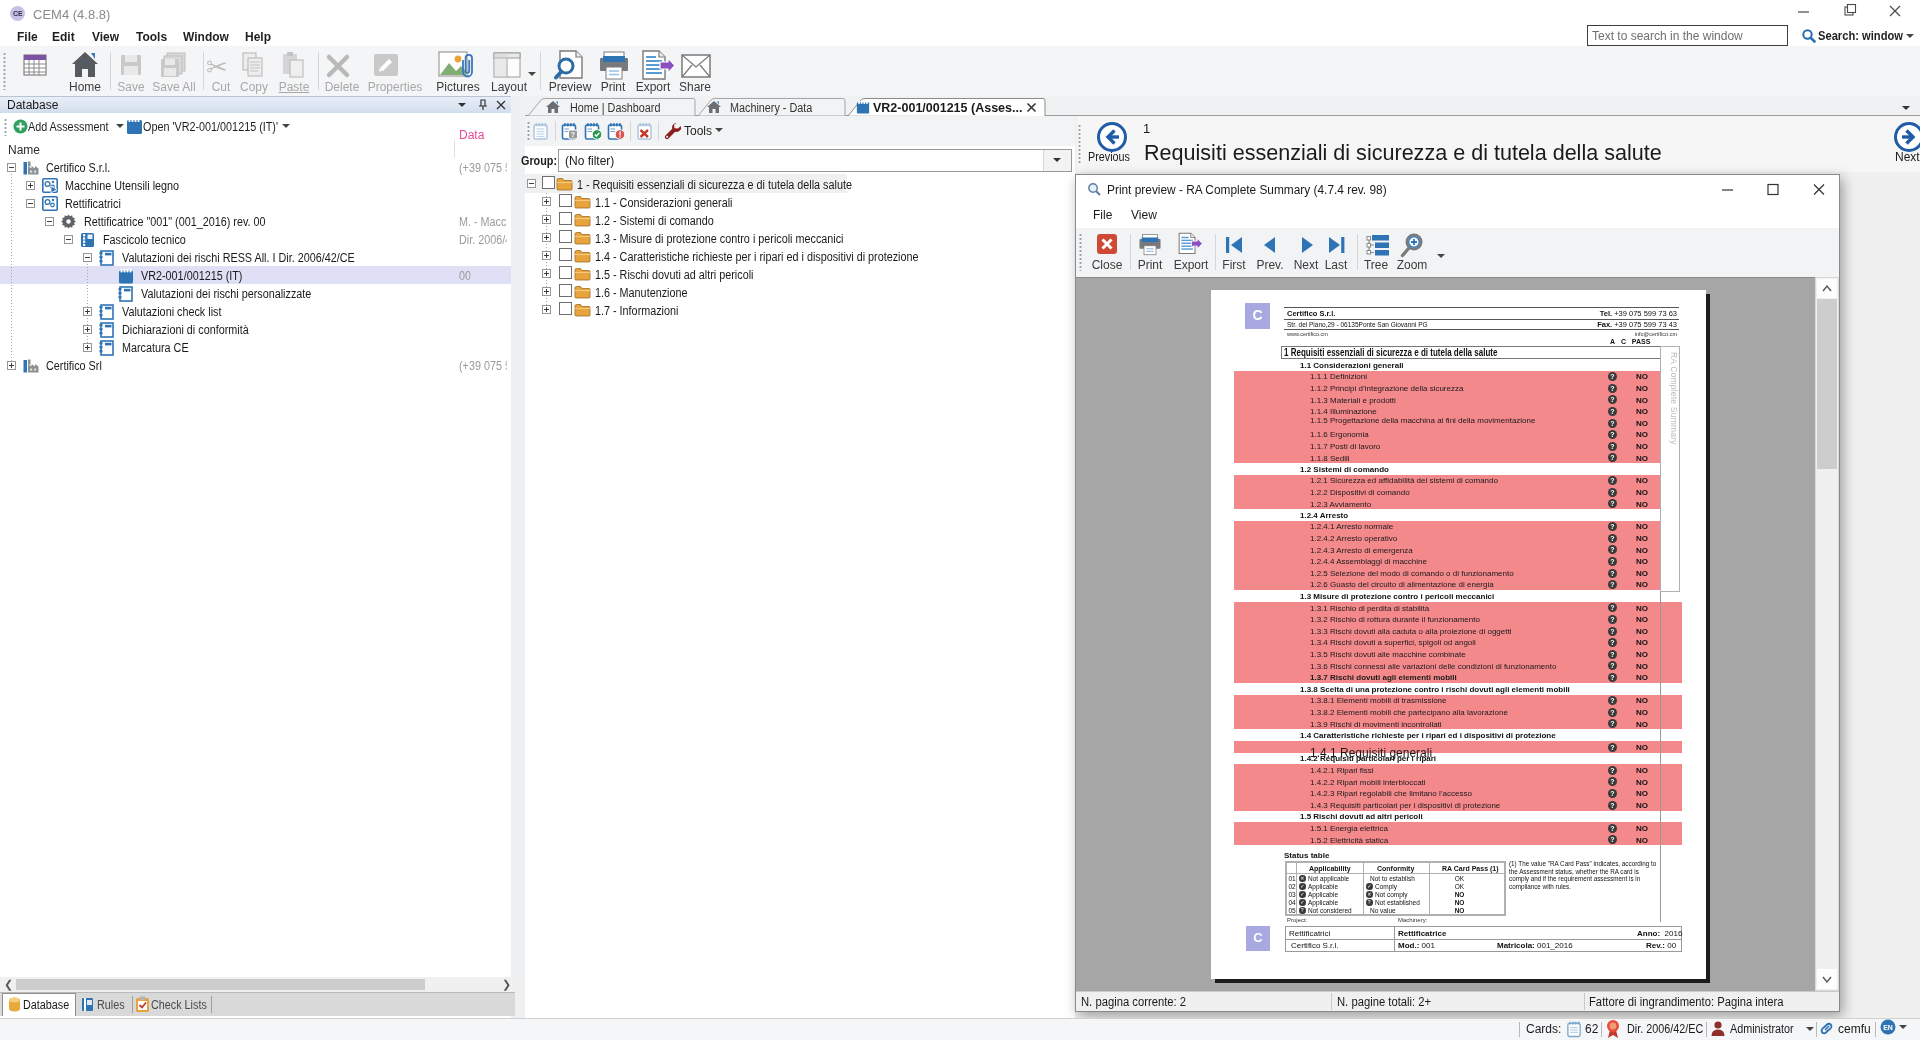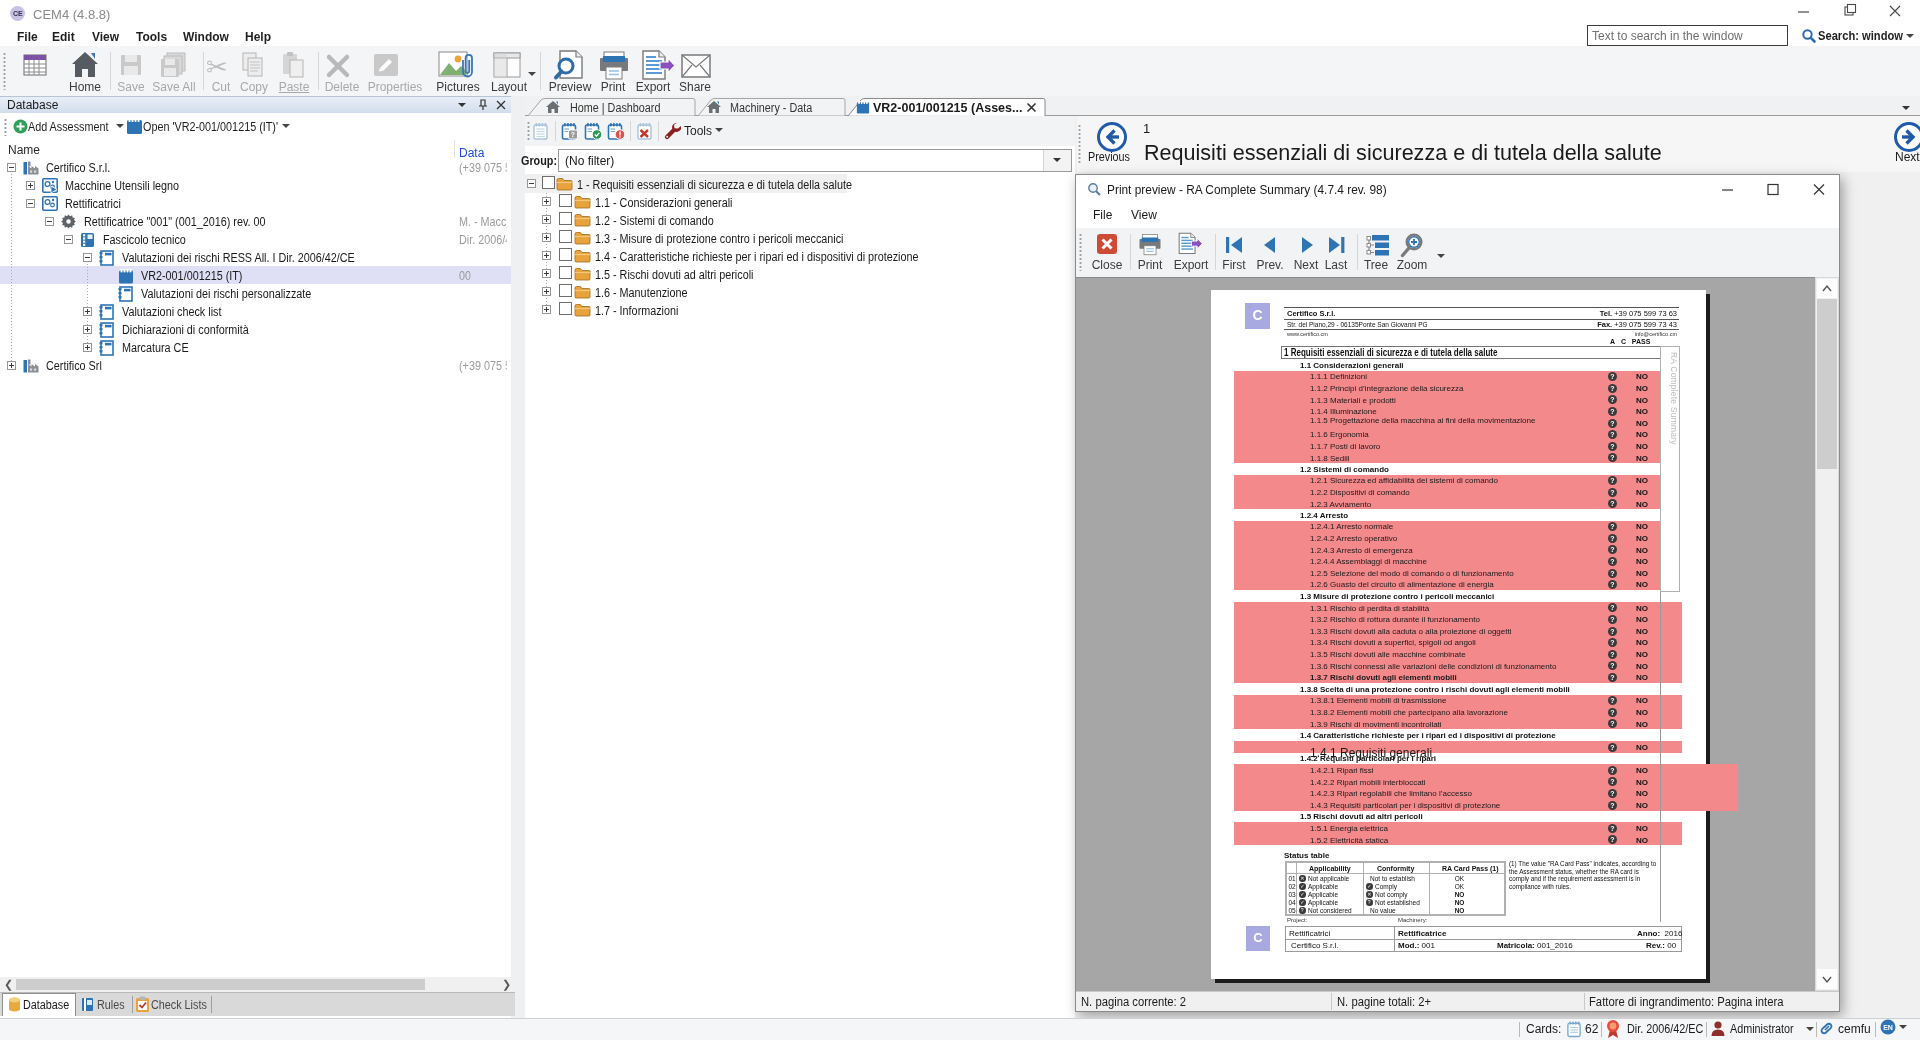--- a/index.html
+++ b/index.html
@@ -199,21 +199,21 @@
       <rect x="2.5" y="1" width="2" height="4" rx="0.8"></rect>
       <rect x="5.5" y="1" width="2" height="4" rx="0.8"></rect>
       <rect x="8.5" y="1" width="2" height="4" rx="0.8"></rect>
       <rect x="11.5" y="1" width="2" height="4" rx="0.8"></rect>
     </g>
 </svg>
 <div class="tx sq9" style="left:143px;top:120px;font-size:12px;color:#1f1f1f;">Open 'VR2-001/001215 (IT)'</div>
 <div class="caret" style="left:282px;top:124px;"></div>
 
 <div class="tx" style="left:8px;top:143px;font-size:12px;color:#2a2a2a;">Name</div>
-<div class="tx" style="left:459px;top:146px;font-size:12px;color:#1d4ed8;">Data</div>
+<div class="tx" style="left:459px;top:128px;font-size:12px;color:#ec4899;">Data</div>
 <div class="sep" style="left:454px;top:140px;height:18px;background:#e0e0e0;"></div>
 
 <div class="ab" style="left:0;top:266px;width:511px;height:18px;background:#dfdff5;"></div>
 
 <div id="treelines"></div>
 
 <div id="treerows"></div>
 
 <div class="ab" style="left:0;top:977px;width:515px;height:15px;background:#f0f0f0;"></div>
 <div class="tx" style="left:4px;top:978px;font-size:11px;color:#5a5a5a;">❮</div>
@@ -836,21 +836,21 @@
 <div class="ab" style="left:374px;top:24.8px;width:9px;height:9px;border-radius:50%;background:#3a3a3a;color:#fff;font-size:7px;font-weight:bold;text-align:center;line-height:9.5px;">?</div>
 <div class="tx" style="left:402px;top:25.0px;font-size:8px;font-weight:bold;color:#111;">NO</div>
 </div>
 <div class="dochdr" style="left:89px;top:440.9px;">1.4 Caratteristiche richieste per i ripari ed i dispositivi di protezione</div>
 <div class="ab" style="left:23px;top:451.0px;width:448px;height:11.6px;background:#f4898c;">
 <div class="tx" style="left:76px;top:5px;font-size:12px;color:#1a1a1a;">1.4.1 Requisiti generali</div>
 <div class="ab" style="left:374px;top:1.6px;width:9px;height:9px;border-radius:50%;background:#3a3a3a;color:#fff;font-size:7px;font-weight:bold;text-align:center;line-height:9.5px;">?</div>
 <div class="tx" style="left:402px;top:1.8px;font-size:8px;font-weight:bold;color:#111;">NO</div>
 </div>
 <div class="dochdr" style="left:89px;top:464.1px;">1.4.2 Requisiti particolari per i ripari</div>
-<div class="ab" style="left:23px;top:474.2px;width:504px;height:46.4px;background:#f4898c;">
+<div class="ab" style="left:23px;top:474.2px;width:448px;height:46.4px;background:#f4898c;">
 <div class="tx" style="left:76px;top:1.8px;font-size:8px;color:#1a1a1a;">1.4.2.1 Ripari fissi</div>
 <div class="ab" style="left:374px;top:1.6px;width:9px;height:9px;border-radius:50%;background:#3a3a3a;color:#fff;font-size:7px;font-weight:bold;text-align:center;line-height:9.5px;">?</div>
 <div class="tx" style="left:402px;top:1.8px;font-size:8px;font-weight:bold;color:#111;">NO</div>
 <div class="tx" style="left:76px;top:13.4px;font-size:8px;color:#1a1a1a;">1.4.2.2 Ripari mobili interbloccati</div>
 <div class="ab" style="left:374px;top:13.2px;width:9px;height:9px;border-radius:50%;background:#3a3a3a;color:#fff;font-size:7px;font-weight:bold;text-align:center;line-height:9.5px;">?</div>
 <div class="tx" style="left:402px;top:13.4px;font-size:8px;font-weight:bold;color:#111;">NO</div>
 <div class="tx" style="left:76px;top:25.0px;font-size:8px;color:#1a1a1a;">1.4.2.3 Ripari regolabili che limitano l’accesso</div>
 <div class="ab" style="left:374px;top:24.8px;width:9px;height:9px;border-radius:50%;background:#3a3a3a;color:#fff;font-size:7px;font-weight:bold;text-align:center;line-height:9.5px;">?</div>
 <div class="tx" style="left:402px;top:25.0px;font-size:8px;font-weight:bold;color:#111;">NO</div>
 <div class="tx" style="left:76px;top:36.6px;font-size:8px;color:#1a1a1a;">1.4.3 Requisiti particolari per i dispositivi di protezione</div>

